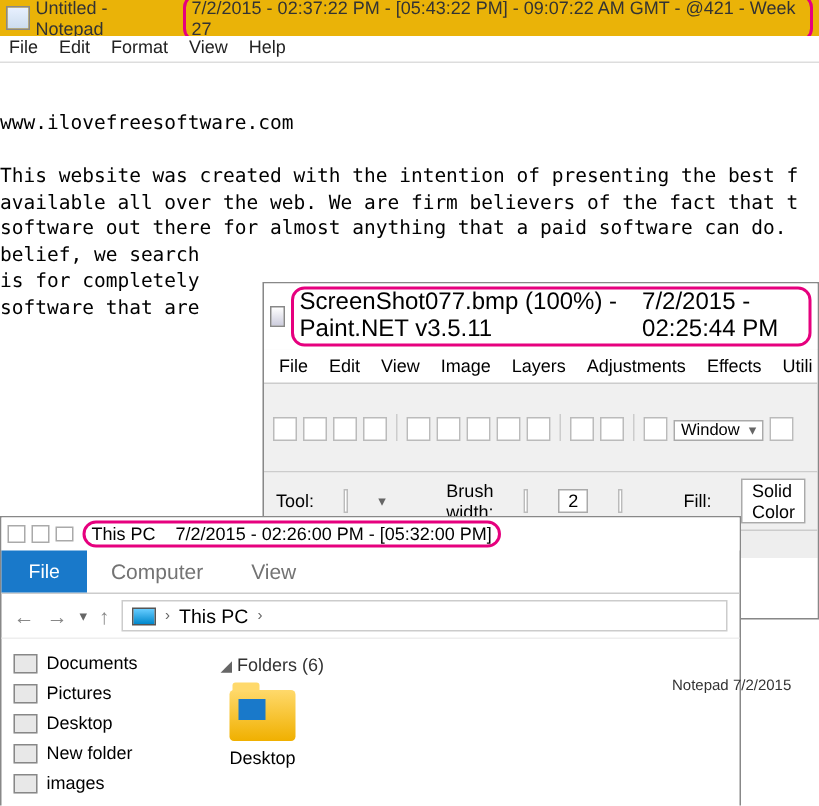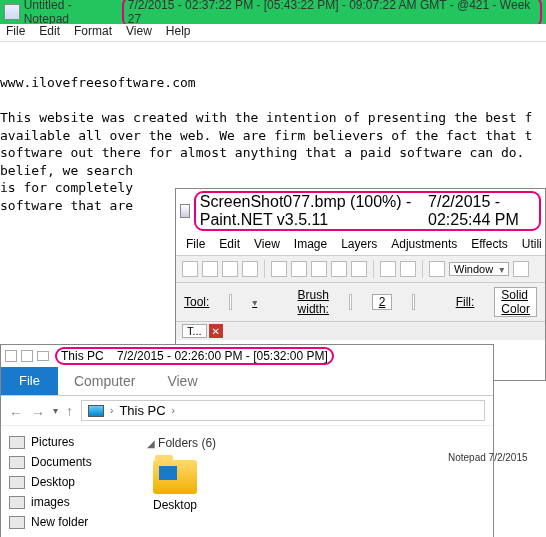--- a/index.html
+++ b/index.html
@@ -1,35 +1,35 @@
 <!DOCTYPE html>
 <html><head>
 <meta charset="utf-8">
 <style>
   * { margin: 0; padding: 0; box-sizing: border-box; }
   body { font-family: "Segoe UI", Tahoma, sans-serif; font-size: 12px; background: #fff; width: 546px; height: 537px; overflow: hidden; position: relative; }
   .highlight { border: 2px solid #e6007e; border-radius: 9px; padding: 0 4px; display: inline-block; }
 
   
-  .notepad-title { position: absolute; top: 0; left: 0; right: 0; height: 24px; display: flex; align-items: center; padding: 2px 4px; background: #22c55e; }
+  .notepad-title { position: absolute; top: 0; left: 0; right: 0; height: 24px; display: flex; align-items: center; padding: 2px 4px; background: #eab308; }
   .notepad-title .icon { width: 16px; height: 16px; margin-right: 4px; border: 1px solid #888; background: linear-gradient(#e8f0ff,#cde); }
   .notepad-title .tline { font-size: 12px; color: #333; }
   .notepad-menu { position: absolute; top: 24px; left: 0; right: 0; height: 18px; background: #fff; border-bottom: 1px solid #ddd; display: flex; gap: 14px; padding: 0 6px; font-size: 12px; color: #222; }
   .notepad-body { position: absolute; top: 50px; left: 0; right: 0; padding: 24px 2px 2px 0; font-family: Consolas, monospace; font-size: 13px; white-space: pre-wrap; color: #000; line-height: 1.35; }
 
   
   .paint { position: absolute; top: 188px; left: 175px; right: 0; background: #f4f4f4; border: 1px solid #888; }
   .paint-title { display: flex; align-items: center; background: #fff; padding: 2px 4px; }
   .paint-title .icn { width: 14px; height: 14px; border: 1px solid #888; margin-right: 4px; background: linear-gradient(#fff,#ccd); }
   .paint-menu { display: flex; gap: 14px; padding: 4px 10px; font-size: 12px; background: #fff; border-bottom: 1px solid #ccc; }
-  .paint-toolbar { display: flex; gap: 4px; padding: 4px 6px; background: #f0f0f0; border-bottom: 1px solid #ccc; align-items: center; }
+  .paint-toolbar { display: flex; gap: 4px; padding: 20px 6px; background: #f0f0f0; border-bottom: 1px solid #ccc; align-items: flex-end; }
   .tbtn { width: 16px; height: 16px; border: 1px solid #bbb; background: #fff; }
   .tsep { width: 1px; height: 18px; background: #ccc; margin: 0 2px; }
   .window-sel { border: 1px solid #aaa; padding: 0 4px; font-size: 11px; background: #fff; display:flex; align-items:center; gap:6px;}
-  .paint-toolrow { display: flex; gap: 20px; padding: 4px 8px; font-size: 12px; align-items: center; background: #f0f0f0; border-bottom: 1px solid #ccc; text-decoration: underline; }
+  .paint-toolrow { display: flex; gap: 20px; padding: 4px 8px; font-size: 12px; align-items: center; background: #f0f0f0; border-bottom: 1px solid #ccc; }
   .bw-box { border: 1px solid #aaa; background: #fff; padding: 0 6px; }
   .fill-box { border: 1px solid #aaa; background: #fff; padding: 0 6px; }
   .paint-tab { display:flex; padding: 2px 6px; align-items:center; gap:2px; background:#eee;}
   .tabchip { background:#fff; border:1px solid #aaa; padding:0 4px; font-size:11px;}
   .tabclose { background:#c0392b; color:#fff; width:14px; height:14px; font-size:10px; display:flex;align-items:center;justify-content:center;}
   .paint-canvas { height: 40px; background:#fff; padding:6px; display:flex; gap:6px;}
   .ctool { width:16px;height:16px;border:1px solid #555;}
 
   
   .explorer { position: absolute; top: 344px; left: 0; width: 494px; background: #fff; border: 1px solid #888; }
@@ -169,37 +169,37 @@
       <div class="pcicon"></div>
       <span class="chev">›</span>
       <span>This PC</span>
       <span class="chev">›</span>
     </div>
   </div>
   <div class="exp-body">
     <div class="exp-side">
       <div class="side-item">
           <div class="side-icon"></div>
+          <span>Documents</span>
+        </div>
+      <div class="side-item">
+          <div class="side-icon"></div>
           <span>Pictures</span>
         </div>
       <div class="side-item">
           <div class="side-icon"></div>
-          <span>Documents</span>
-        </div>
-      <div class="side-item">
-          <div class="side-icon"></div>
           <span>Desktop</span>
         </div>
       <div class="side-item">
           <div class="side-icon"></div>
+          <span>New folder</span>
+        </div>
+      <div class="side-item">
+          <div class="side-icon"></div>
           <span>images</span>
-        </div>
-      <div class="side-item">
-          <div class="side-icon"></div>
-          <span>New folder</span>
         </div>
     </div>
     <div class="exp-main">
       <div class="fold-head"><span class="chev">◢</span> <span>Folders (6)</span></div>
       <div class="folder">
         <div class="foldericon"></div>
         <span>Desktop</span>
       </div>
     </div>
   </div>

